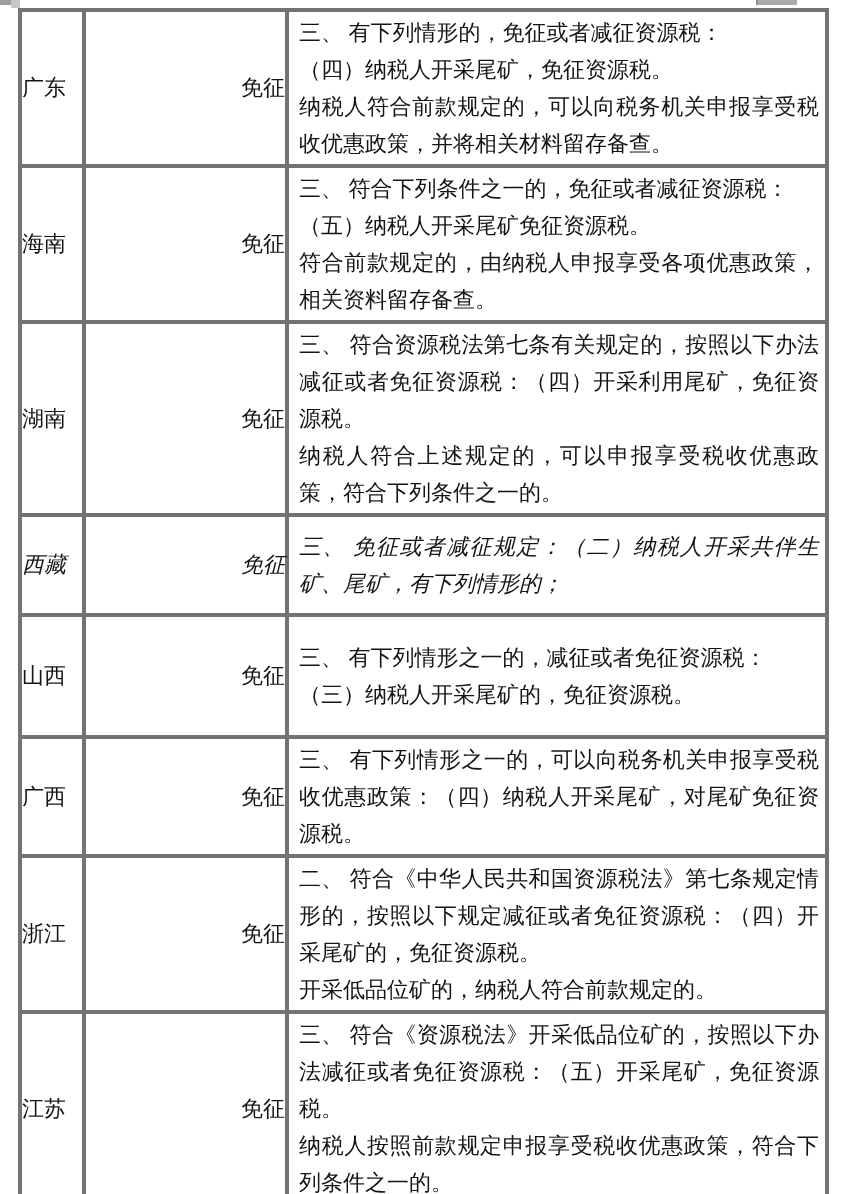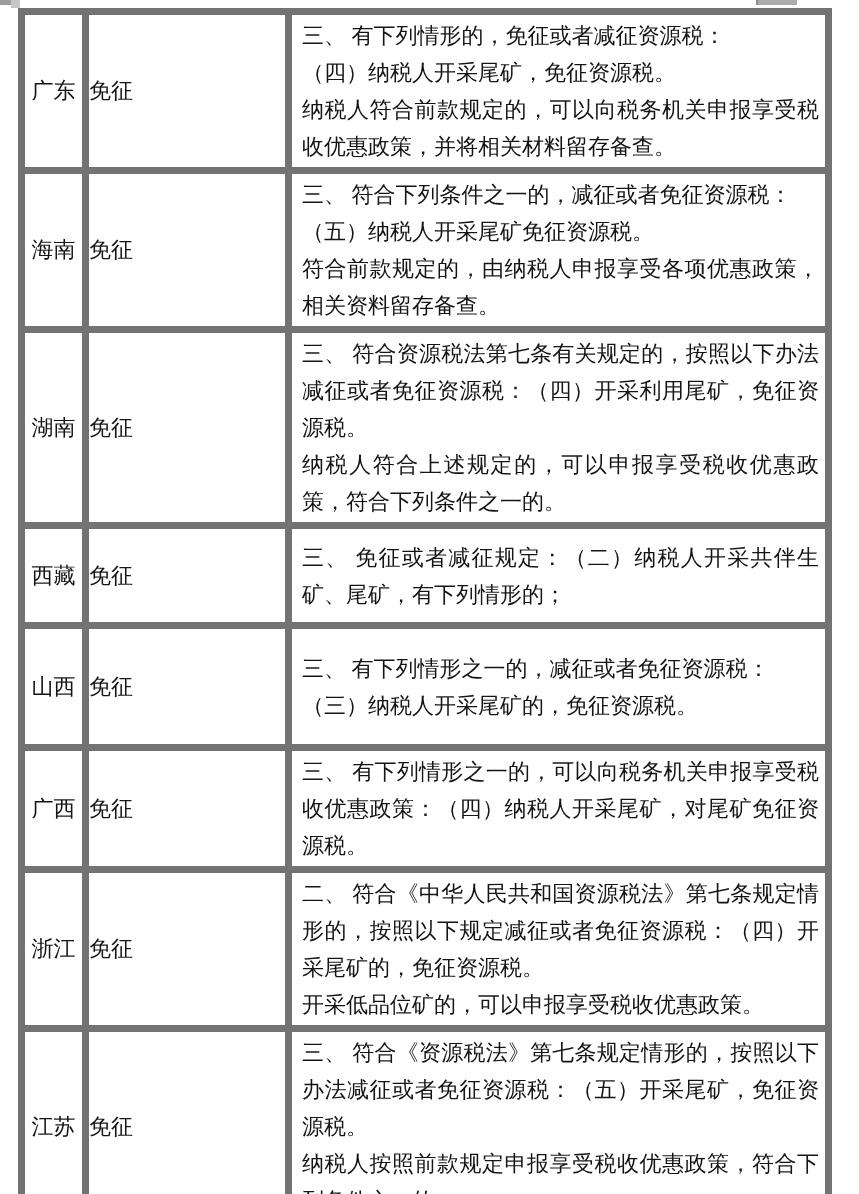--- a/index.html
+++ b/index.html
@@ -22,43 +22,43 @@
   .doc-table {
     position: absolute;
     left: 18px;
     top: 8px;
     width: 807px;
     border-collapse: collapse;
     table-layout: fixed;
     border: 3px solid #0d0d0d;
   }
   .doc-table td {
-    border: 7px solid #737373;
+    border: 4px solid #737373;
     vertical-align: middle;
     font-size: 22px;
     padding: 0;
     background: #ffffff;
   }
-  td.province { text-align: center; }
-  td.status   { text-align: left; }
+  td.province { text-align: left; }
+  td.status   { text-align: right; }
   td.policy {
     padding: 2px 6px 2px 10px;
     line-height: 37px;
     text-align: justify;
   }
   td.policy p {
     margin: 0;
     text-align: justify;
     text-justify: inter-ideograph;
   }
   
   tr.r1 { height: 152px; }
   tr.r2 { height: 150px; }
   tr.r3 { height: 152px; }
-  tr.r4 { height: 100px; }
+  tr.r4 { height: 100px; font-style: italic; }
   tr.r5 { height: 122px; }
   tr.r6 { height: 109px; }
   tr.r7 { height: 152px; }
   tr.r8 { height: 156px; }
   tr.r9 { height: 78px;  }
 </style>
 </head>
 <body>
 
 <div class="page">
@@ -80,21 +80,21 @@
         <td class="policy">
           <p>三、 有下列情形的，免征或者减征资源税：</p>
           <p>（四）纳税人开采尾矿，免征资源税。</p>
           <p>纳税人符合前款规定的，可以向税务机关申报享受税收优惠政策，并将相关材料留存备查。</p>
         </td>
       </tr>
       <tr class="r2">
         <td class="province">海南</td>
         <td class="status">免征</td>
         <td class="policy">
-          <p>三、 符合下列条件之一的，减征或者免征资源税：</p>
+          <p>三、 符合下列条件之一的，免征或者减征资源税：</p>
           <p>（五）纳税人开采尾矿免征资源税。</p>
           <p>符合前款规定的，由纳税人申报享受各项优惠政策，相关资料留存备查。</p>
         </td>
       </tr>
       <tr class="r3">
         <td class="province">湖南</td>
         <td class="status">免征</td>
         <td class="policy">
           <p>三、 符合资源税法第七条有关规定的，按照以下办法减征或者免征资源税：（四）开采利用尾矿，免征资源税。</p>
           <p>纳税人符合上述规定的，可以申报享受税收优惠政策，符合下列条件之一的。</p>
@@ -120,28 +120,28 @@
         <td class="status">免征</td>
         <td class="policy">
           <p>三、 有下列情形之一的，可以向税务机关申报享受税收优惠政策：（四）纳税人开采尾矿，对尾矿免征资源税。</p>
         </td>
       </tr>
       <tr class="r7">
         <td class="province">浙江</td>
         <td class="status">免征</td>
         <td class="policy">
           <p>二、 符合《中华人民共和国资源税法》第七条规定情形的，按照以下规定减征或者免征资源税：（四）开采尾矿的，免征资源税。</p>
-          <p>开采低品位矿的，可以申报享受税收优惠政策。</p>
+          <p>开采低品位矿的，纳税人符合前款规定的。</p>
         </td>
       </tr>
       <tr class="r8">
         <td class="province">江苏</td>
         <td class="status">免征</td>
         <td class="policy">
-          <p>三、 符合《资源税法》第七条规定情形的，按照以下办法减征或者免征资源税：（五）开采尾矿，免征资源税。</p>
+          <p>三、 符合《资源税法》开采低品位矿的，按照以下办法减征或者免征资源税：（五）开采尾矿，免征资源税。</p>
           <p>纳税人按照前款规定申报享受税收优惠政策，符合下列条件之一的。</p>
         </td>
       </tr>
       <tr class="r9">
         <td class="province">吉林</td>
         <td class="status">免征</td>
         <td class="policy">
           <p>第二条　 有下列特定情形之一的，给予免征或者减征资源税：（四）开采尾矿，免征资源税。</p>
         </td>
       </tr>

